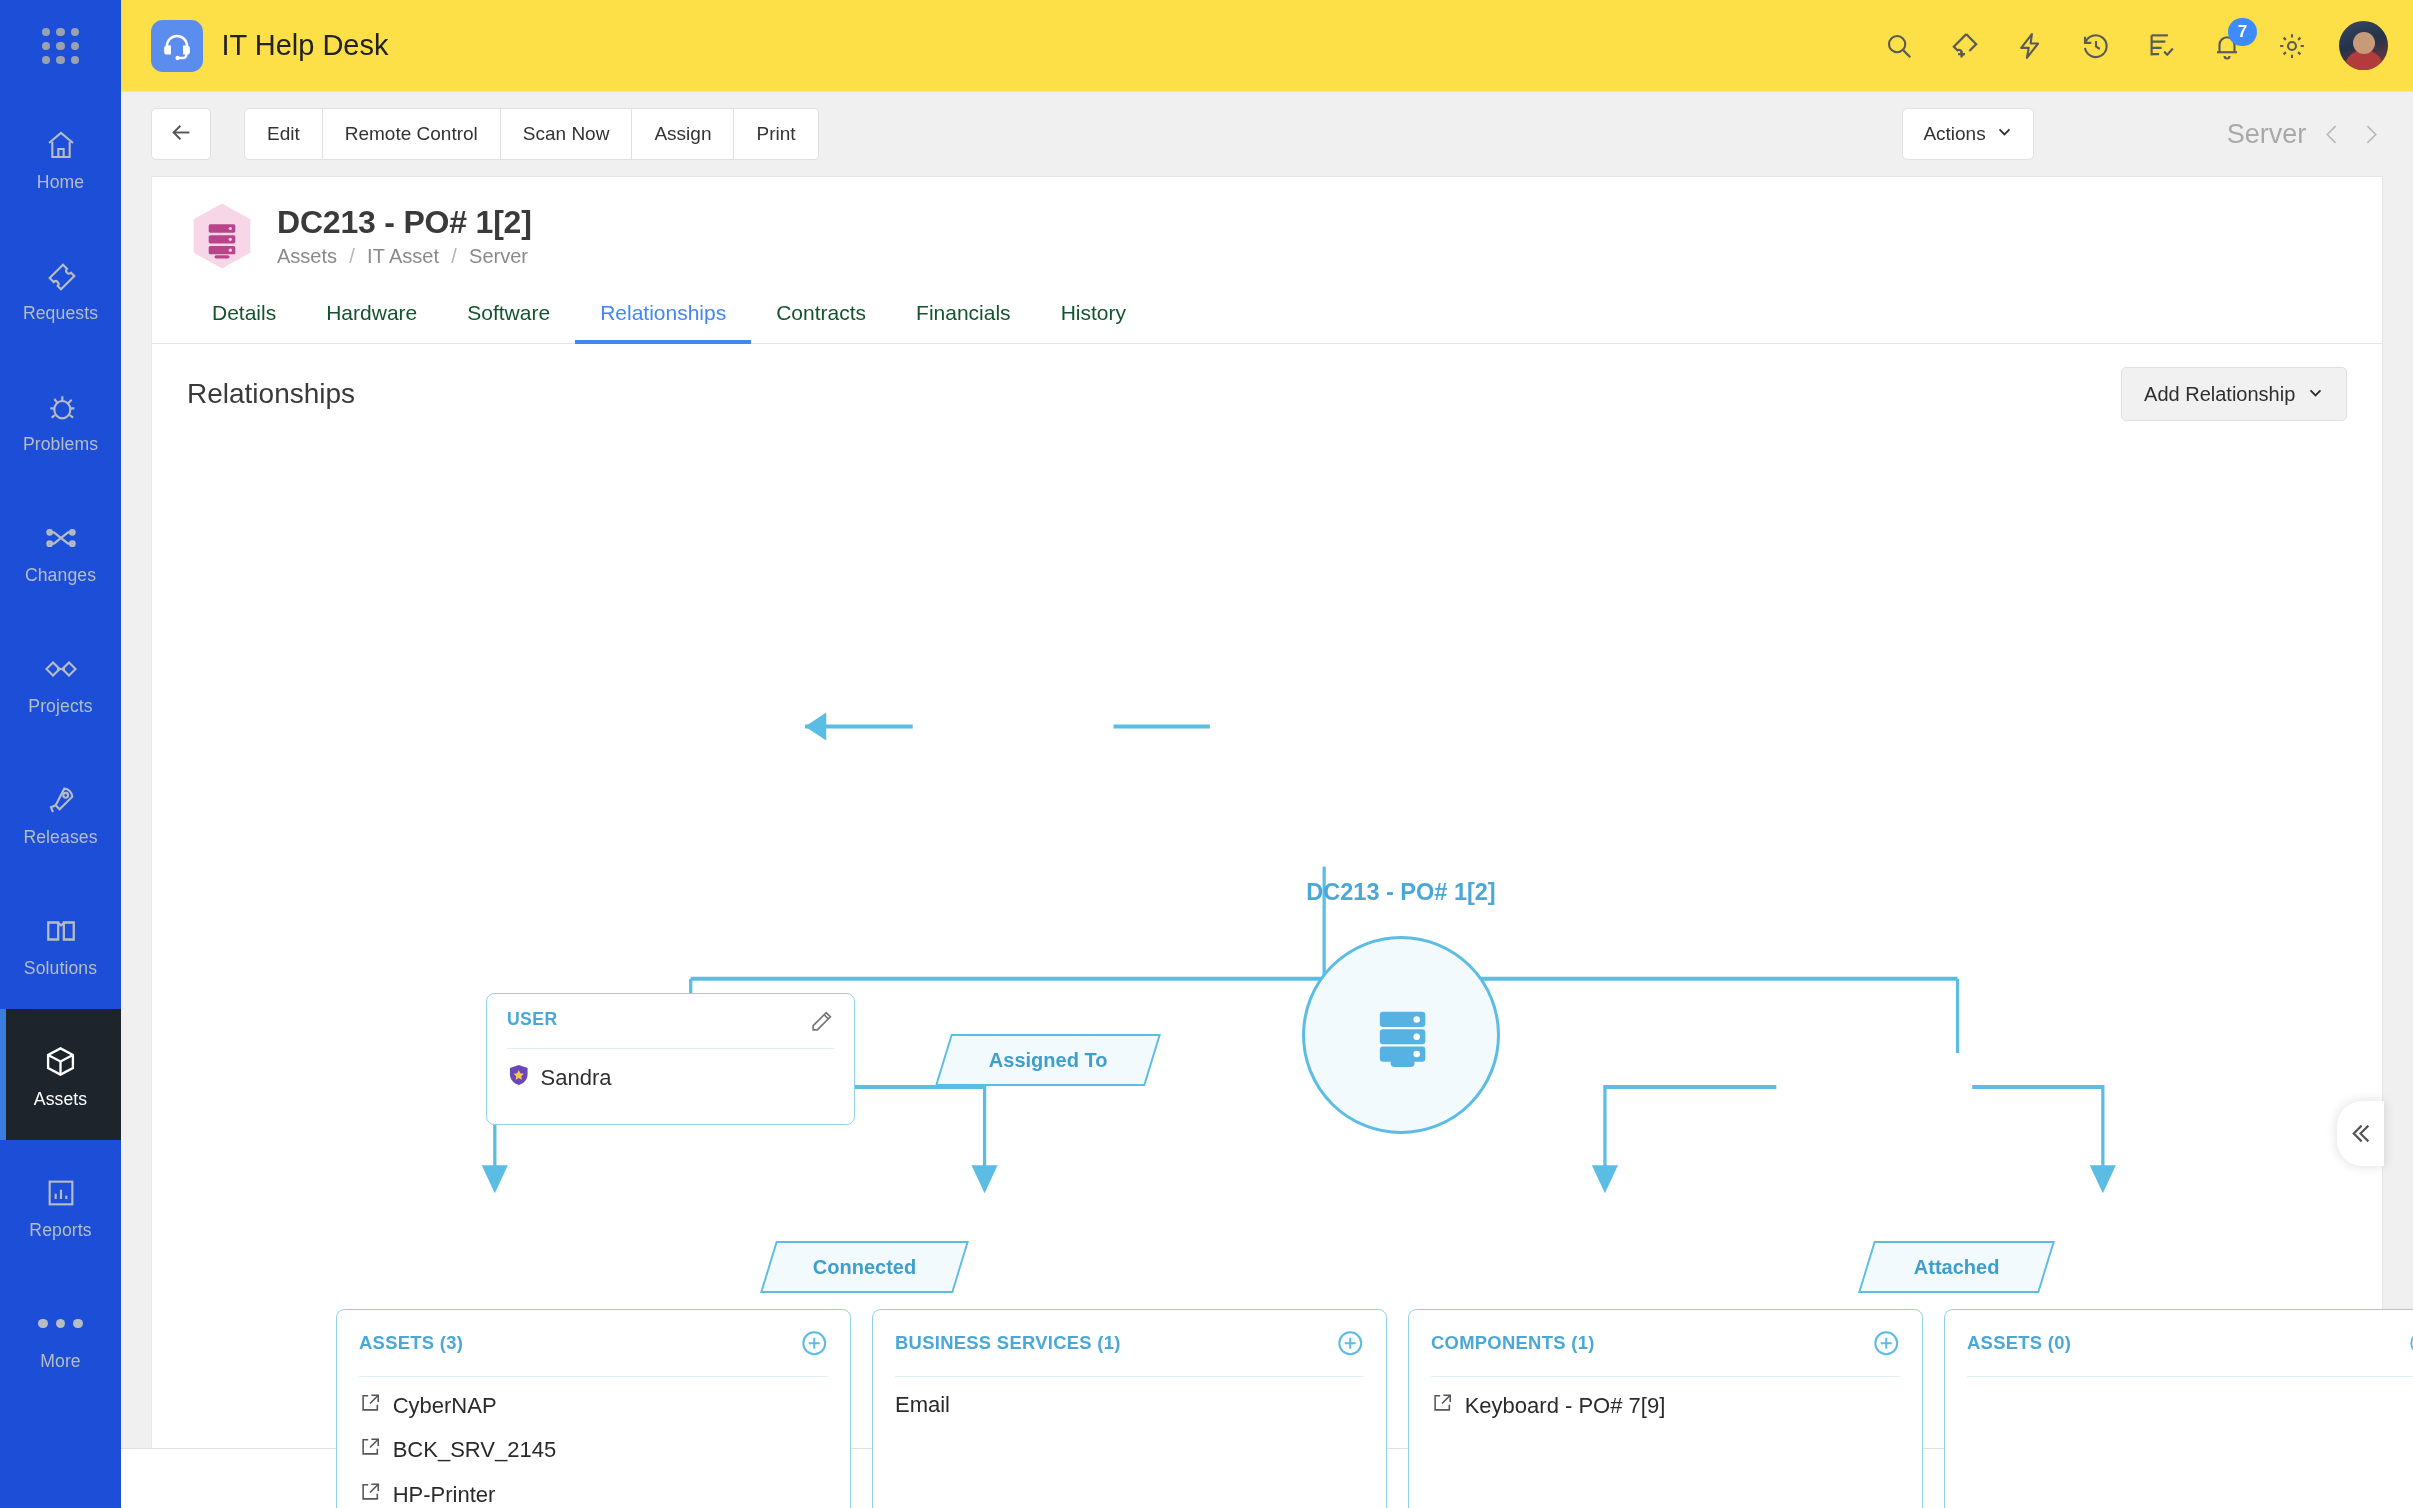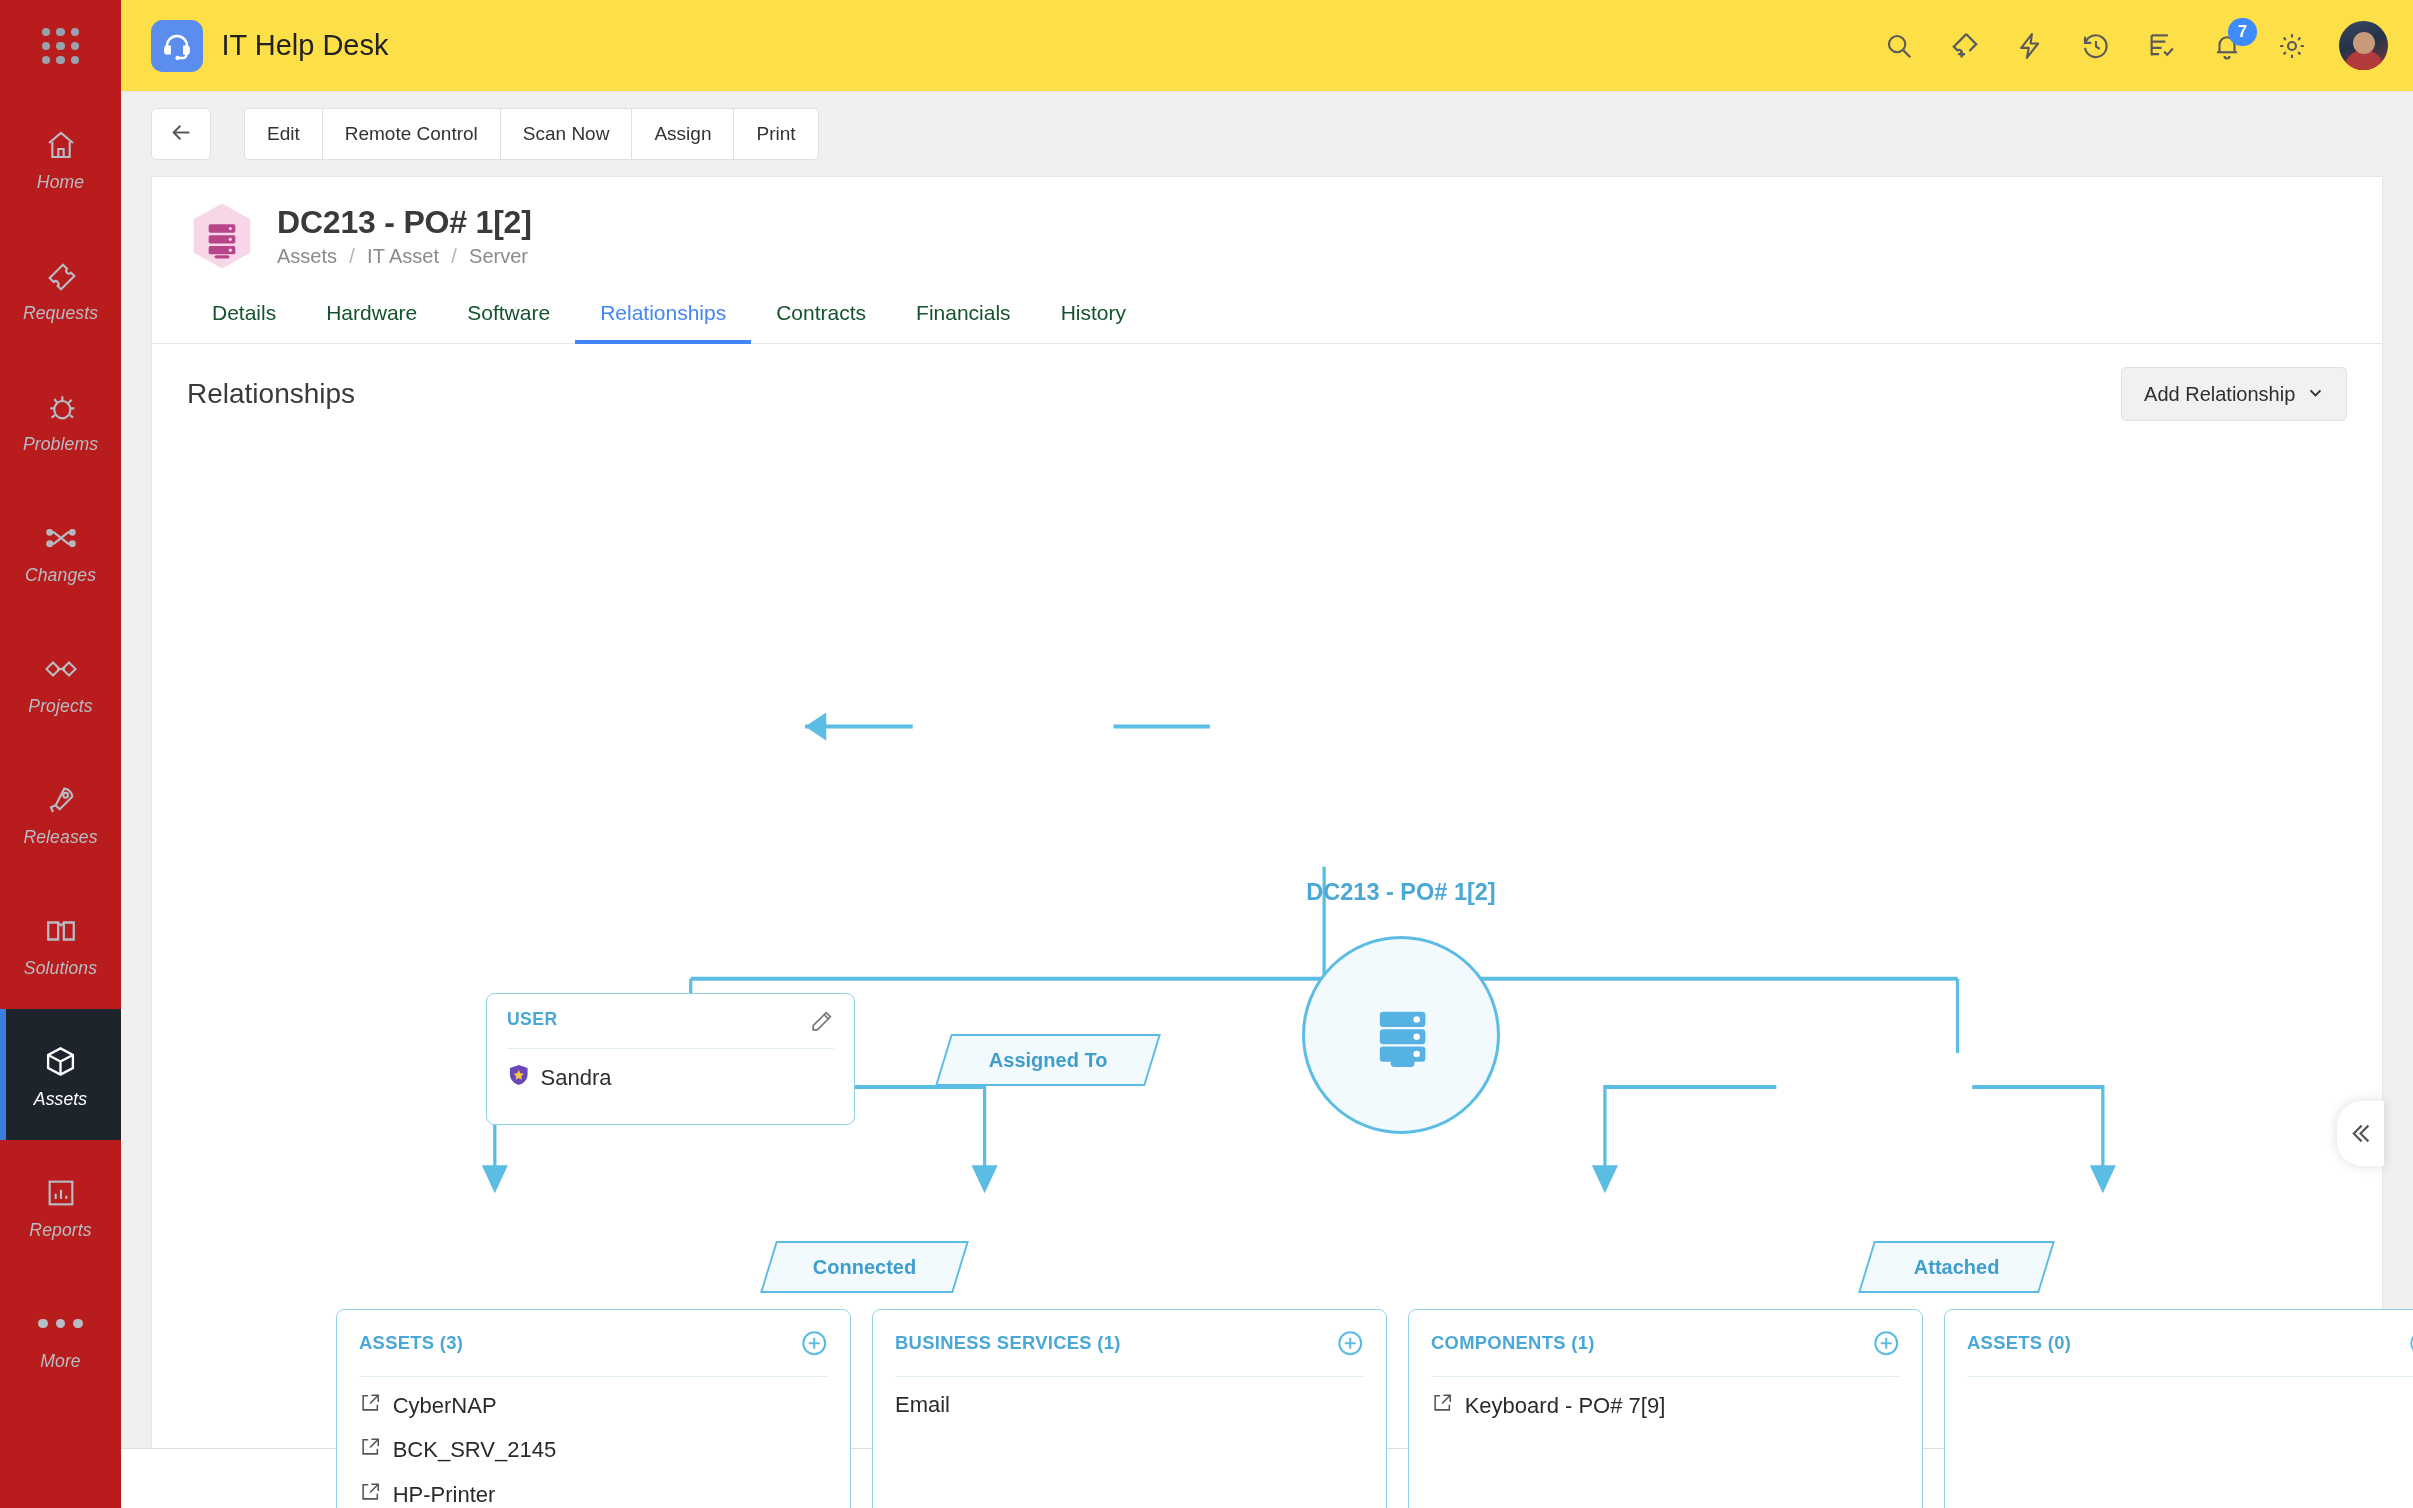--- a/index.html
+++ b/index.html
@@ -9,25 +9,24 @@
     background: #ffffff;
     overflow: hidden;
   }
 
   
   .app { display: flex; width: 2413px; height: 1508px; position: relative; }
 
   
   .sidebar {
     width: 121px; flex: 0 0 121px;
-    background: #b91c1c;
+    background: #1d4ed8;
     display: flex; flex-direction: column;
     align-items: stretch;
     padding-top: 0;
-    font-style: italic;
   }
   .sb-grid {
     height: 92px; display: flex; align-items: center; justify-content: center;
     cursor: pointer;
   }
   .dots9 { display: grid; grid-template-columns: repeat(3, 8.4px); gap: 5.9px; }
   .dots9 i { width: 8.4px; height: 8.4px; border-radius: 50%; background: #9aa3ad; display: block; }
 
   .sb-item {
     position: relative;
@@ -420,20 +419,43 @@
         </span>
       </div>
       <div class="btn-group">
         <button class="gbtn">Edit</button>
         <button class="gbtn">Remote Control</button>
         <button class="gbtn">Scan Now</button>
         <button class="gbtn">Assign</button>
         <button class="gbtn">Print</button>
       </div>
 
+      <div class="ab-right">
+        <button class="btn-actions">
+          <span>Actions</span>
+          <span>
+            <svg width="17" height="17" viewBox="0 0 24 24" fill="none" stroke="currentColor" stroke-width="2.6">
+                <path d="M5 9l7 7 7-7"></path>
+              </svg>
+          </span>
+        </button>
+        <div class="recnav">
+          <span class="rn-label">Server</span>
+          <span class="rn-ar">
+            <svg width="25" height="25" viewBox="0 0 24 24" fill="none" stroke="currentColor" stroke-width="1.6">
+                <path d="M15 4 7 12l8 8"></path>
+              </svg>
+          </span>
+          <span class="rn-ar">
+            <svg width="25" height="25" viewBox="0 0 24 24" fill="none" stroke="currentColor" stroke-width="1.6">
+                <path d="M9 4l8 8-8 8"></path>
+              </svg>
+          </span>
+        </div>
+      </div>
     </div>
 
     <section class="content">
 
       <div class="rec-head">
         <div class="hexicon">
           <svg width="70" height="70" viewBox="0 0 84 84">
             <path d="M42 3 76 22v40L42 81 8 62V22z" fill="#f7d7e7"></path>
             <g fill="#b8458a">
               <rect x="26" y="28" width="32" height="10" rx="2"></rect>

